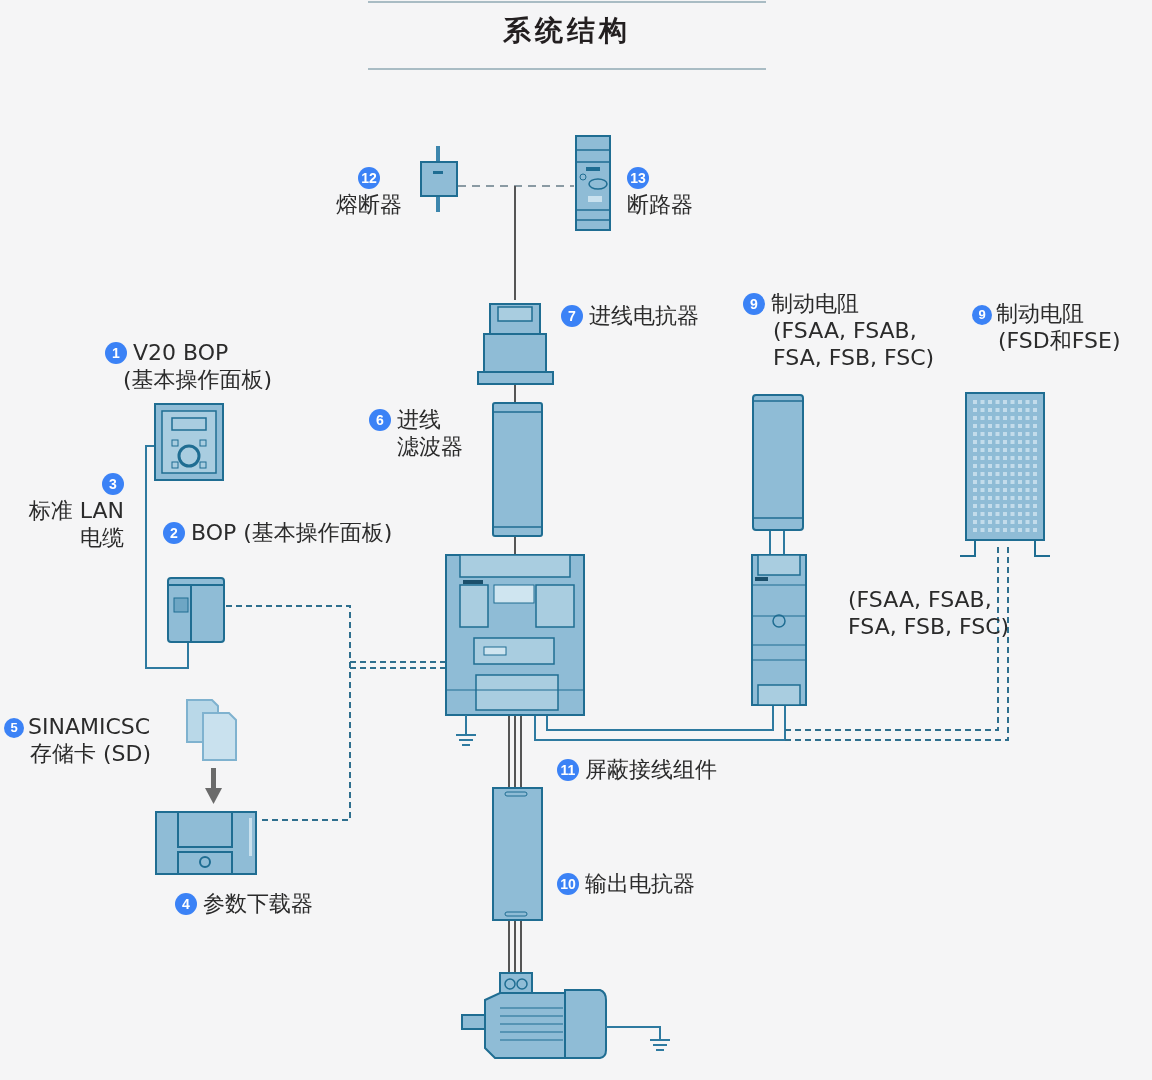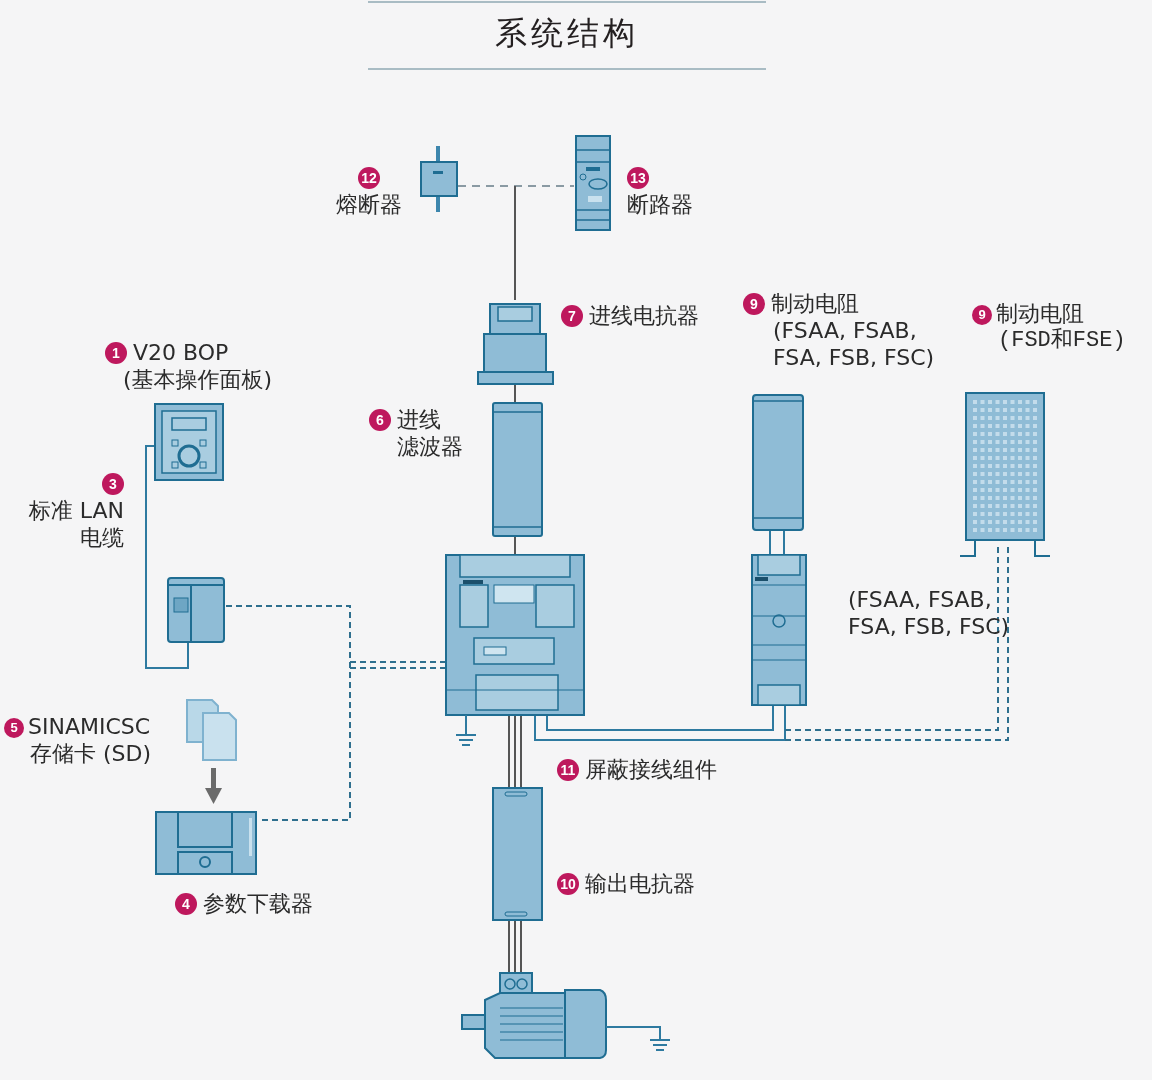--- a/index.html
+++ b/index.html
@@ -5,28 +5,28 @@
   html, body { margin: 0; padding: 0; }
   body {
     width: 1152px; height: 1080px; background: #f5f5f6;
     position: relative; overflow: hidden;
     font-family: "DejaVu Sans", "Liberation Sans", sans-serif;
     color: #2a2a2a;
   }
   .title-rule { position: absolute; left: 368px; width: 398px; height: 2px; background: #a9bcc4; }
   .title {
     position: absolute; left: 368px; width: 398px; top: 12px; text-align: center;
-    font-size: 32px; font-weight: normal; letter-spacing: 4px; color: #231f20;
+    font-size: 28px; font-weight: bold; letter-spacing: 4px; color: #231f20;
   }
   svg.diagram { position: absolute; left: 0; top: 0; }
   .lbl { position: absolute; font-size: 22px; line-height: 27px; color: #2b2b2b; white-space: nowrap; }
   .lbl.right { text-align: right; }
   .badge {
     display: inline-block; width: 22px; height: 22px; border-radius: 50%;
-    background: #be185d; color: #fff; font-size: 14px; font-weight: bold;
+    background: #3b82f6; color: #fff; font-size: 14px; font-weight: bold;
     text-align: center; line-height: 22px; vertical-align: 2px; margin-right: 6px;
     font-family: "Liberation Sans", sans-serif;
   }
   .badge.small { width: 20px; height: 20px; line-height: 20px; font-size: 13px; }
   .line { display: block; }
 </style>
 </head>
 <body>
 
 <div class="title-rule" style="top:1px;"></div>
@@ -390,31 +390,32 @@
   <span class="line" style="padding-left:28px;">滤波器</span>
 </div>
 
 <div class="lbl right" style="left:10px;top:470px;width:114px;">
   <span class="line"><span class="badge" style="margin:0;">3</span></span>
   <span class="line">标准 LAN</span>
   <span class="line">电缆</span>
 </div>
 
 <div class="lbl" style="left:163px;top:519px;">
+  <span class="line"><span class="badge">2</span><span>BOP (基本操作面板)</span></span>
 </div>
 
 <div class="lbl" style="left:743px;top:290px;">
   <span class="line"><span class="badge">9</span><span>制动电阻</span></span>
   <span class="line" style="padding-left:30px;">(FSAA, FSAB,</span>
   <span class="line" style="padding-left:30px;">FSA, FSB, FSC)</span>
 </div>
 
 <div class="lbl" style="left:972px;top:300px;">
   <span class="line"><span class="badge small" style="margin-right:4px;">9</span><span>制动电阻</span></span>
-  <span class="line" style="padding-left:26px;font-family:Liberation Mono, monospace;">(FSD和FSE)</span>
+  <span class="line" style="padding-left:26px;">(FSD和FSE)</span>
 </div>
 
 <div class="lbl" style="left:822px;top:586px;">
   <span class="line" style="padding-left:26px;">(FSAA, FSAB,</span>
   <span class="line" style="padding-left:26px;">FSA, FSB, FSC)</span>
 </div>
 
 <div class="lbl" style="left:4px;top:713px;">
   <span class="line"><span class="badge small" style="margin-right:4px;">5</span><span>SINAMICSC</span></span>
   <span class="line" style="padding-left:26px;">存储卡 (SD)</span>

